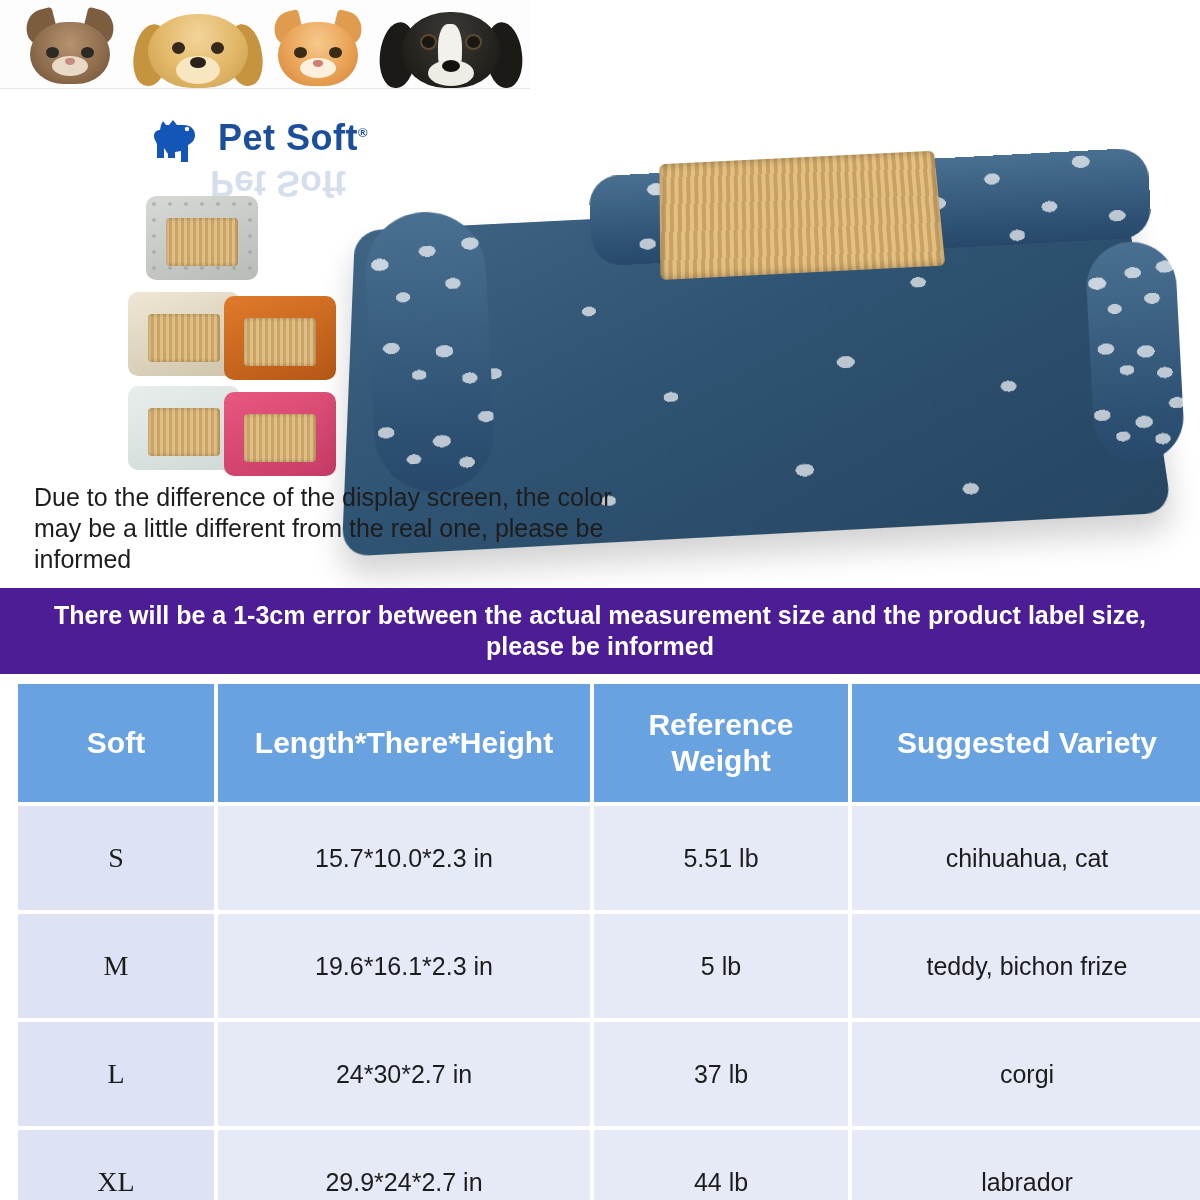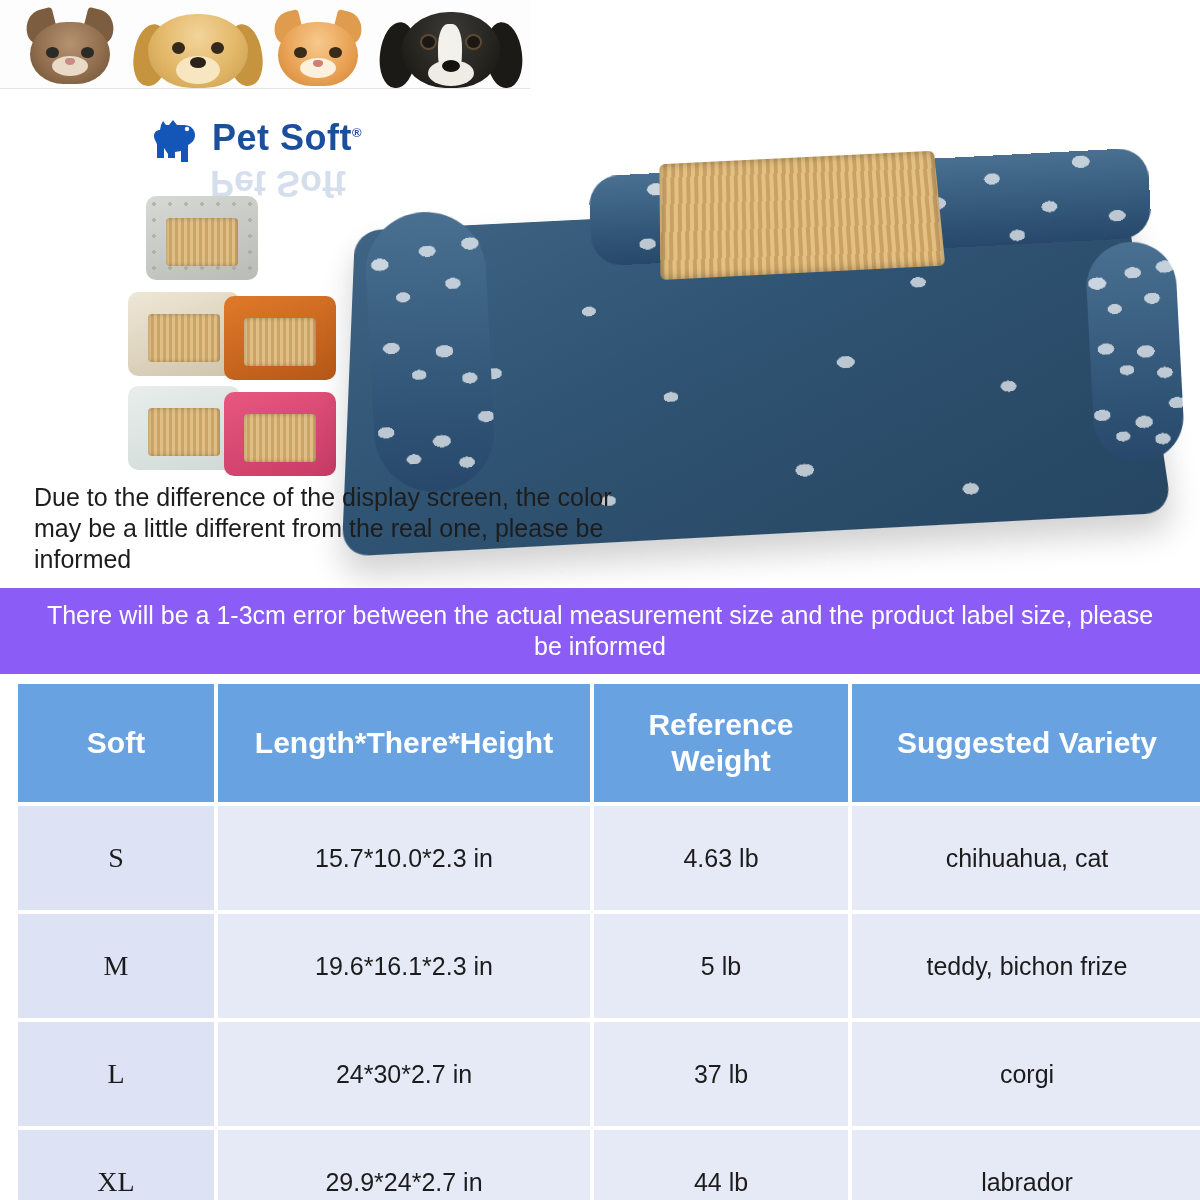--- a/index.html
+++ b/index.html
@@ -96,21 +96,21 @@
     left: 150px; top: 106px;
     width: 240px; height: 64px;
     display: flex; align-items: center;
   }
   .brand .mark { width: 54px; height: 52px; position: relative; flex: none; }
   .brand .brand-text {
     font-size: 36px;
     font-weight: bold;
     color: #1b4f9c;
     letter-spacing: 0.5px;
-    margin-left: 8px;
+    margin-left: 14px;
     white-space: nowrap;
   }
   .brand .reg { font-size: 13px; vertical-align: super; }
   .brand-reflection {
     position:absolute; left:150px; top:168px; width:240px; height:34px;
     overflow:hidden; opacity:0.18;
   }
   .brand-reflection .brand-text {
     font-size: 36px; font-weight: bold; color:#1b4f9c;
     transform: scaleY(-1); display:block; margin-left:60px; margin-top:-6px;
@@ -202,30 +202,31 @@
     font-size: 25px;
     line-height: 31px;
     color: #1d1d1d;
   }
 
   
   .notice {
     position: absolute;
     left: 0; top: 588px;
     width: 1200px; height: 86px;
-    background: #8b5cf6;
+    background: #4c1d95;
     color: #ffffff;
     display: flex;
     align-items: center;
     justify-content: center;
     text-align: center;
     font-size: 25px;
     line-height: 31px;
     padding: 0 40px;
     box-sizing: border-box;
+    font-weight: bold;
   }
 
   
   .size-table {
     position: absolute;
     left: 14px; top: 680px;
     width: 1172px;
     border-collapse: separate;
     border-spacing: 4px;
     table-layout: fixed;
@@ -369,21 +370,21 @@
       <th>Soft</th>
       <th>Length*There*Height</th>
       <th>Reference Weight</th>
       <th>Suggested Variety</th>
     </tr>
   </thead>
   <tbody>
     <tr>
       <td class="size-cell">S</td>
       <td>15.7*10.0*2.3 in</td>
-      <td>4.63 lb</td>
+      <td>5.51 lb</td>
       <td>chihuahua, cat</td>
     </tr>
     <tr>
       <td class="size-cell">M</td>
       <td>19.6*16.1*2.3 in</td>
       <td>5 lb</td>
       <td>teddy, bichon frize</td>
     </tr>
     <tr>
       <td class="size-cell">L</td>

